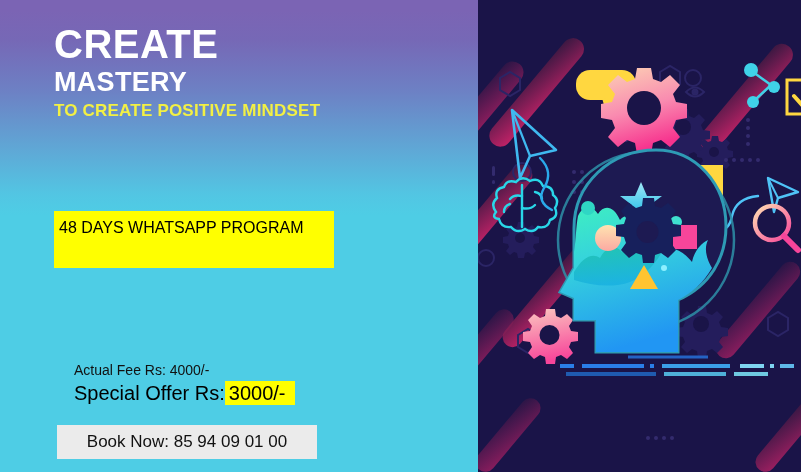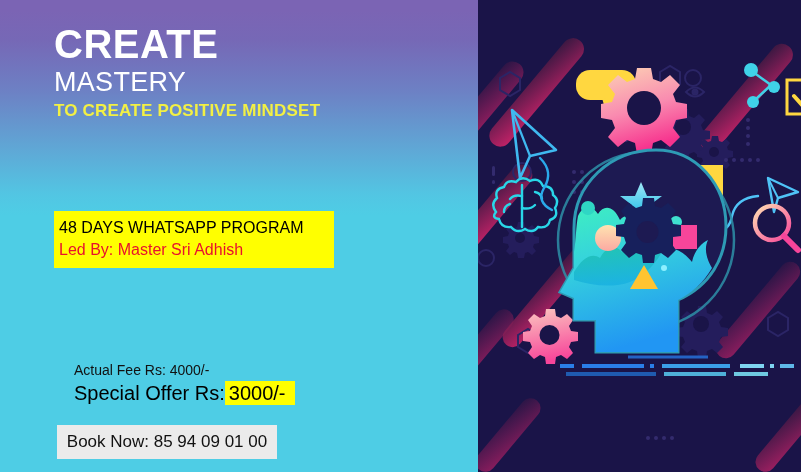--- a/index.html
+++ b/index.html
@@ -43,21 +43,21 @@
     font-size: 40px;
     font-weight: bold;
     color: #ffffff;
     letter-spacing: 0.5px;
     line-height: 1.0;
     margin: 0;
     white-space: nowrap;
   }
   .title-sub {
     font-size: 27px;
-    font-weight: normal;
+    font-weight: bold;
     color: #ffffff;
     letter-spacing: 0.3px;
     line-height: 1.12;
     margin: 3px 0 0 0;
     white-space: nowrap;
   }
   .title-tag {
     font-size: 17px;
     font-weight: bold;
     color: #f2f044;
@@ -113,21 +113,21 @@
   .offer-highlight {
     background: #ffff00;
     padding: 1px 9px 1px 4px;
   }
 
   
   #book-now-button {
     position: absolute;
     left: 57px;
     top: 425px;
-    width: 220px;
+    width: 260px;
     height: 34px;
     background: #ebebeb;
     display: flex;
     align-items: center;
     justify-content: center;
     cursor: pointer;
   }
   #book-now-button .btn-label {
     font-size: 17px;
     color: #111111;
@@ -154,21 +154,20 @@
   <div id="left-panel">
 
     <div class="headline-block">
       <div class="title-main">CREATE</div>
       <div class="title-sub">MASTERY</div>
       <div class="title-tag">TO CREATE POSITIVE MINDSET</div>
     </div>
 
     <div id="program-box">
       <div class="program-line1">48 DAYS WHATSAPP PROGRAM</div>
-      <div class="program-line2">Led By: Master Sri Adhish</div>
     </div>
 
     <div id="price-block">
       <div class="actual-fee">Actual Fee Rs: 4000/-</div>
       <div class="special-offer">
         <span>Special Offer Rs:</span><span class="offer-highlight">3000/-</span>
       </div>
     </div>
 
     <div id="book-now-button">

